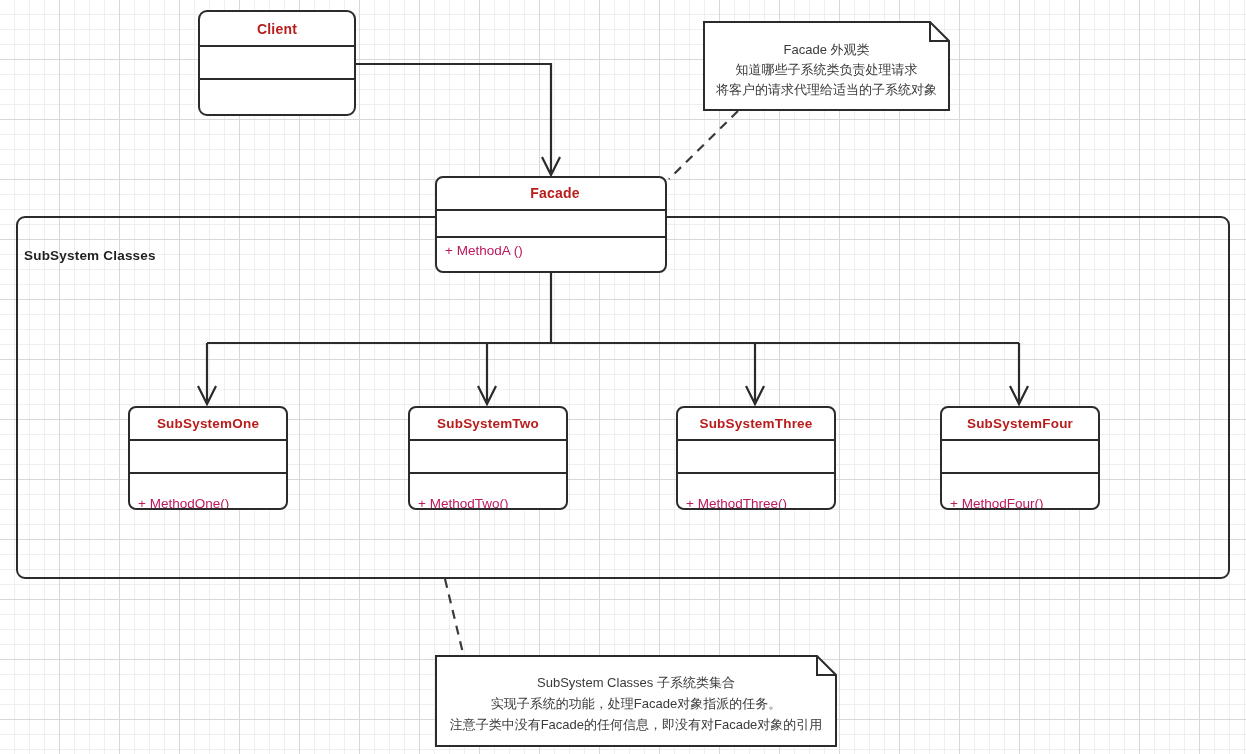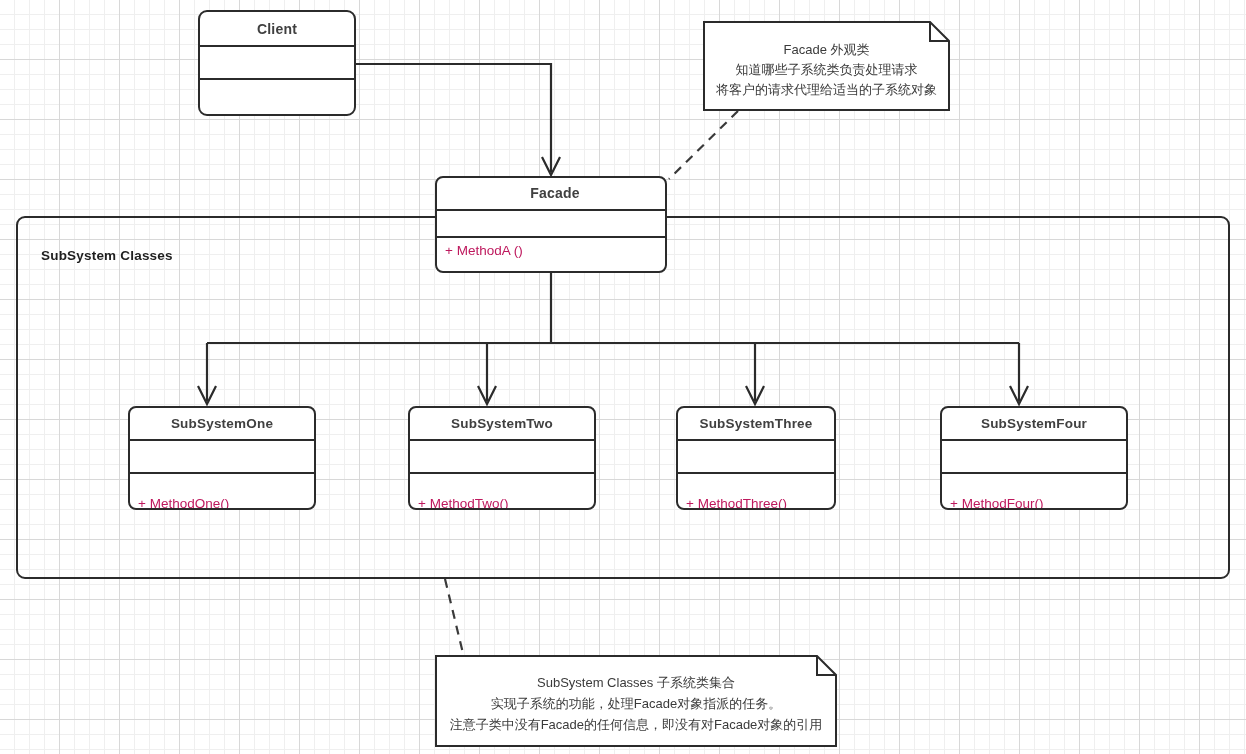--- a/index.html
+++ b/index.html
@@ -46,21 +46,21 @@
     background: #ffffff;
     border: 2px solid #2b2b2b;
     border-radius: 8px;
     display: flex;
     flex-direction: column;
     overflow: hidden;
   }
   .uml-name {
     text-align: center;
     font-weight: bold;
-    color: #404040;
+    color: #b91c1c;
     letter-spacing: 0.2px;
     display: flex;
     align-items: center;
     justify-content: center;
     border-bottom: 2px solid #2b2b2b;
     box-sizing: border-box;
   }
   .uml-attrs {
     border-bottom: 2px solid #2b2b2b;
     box-sizing: border-box;
@@ -88,21 +88,21 @@
   #facade-class {
     left: 435px; top: 176px; width: 232px; height: 97px;
   }
   #facade-class .uml-name { height: 34px; font-size: 14px; padding-left: 8px; }
   #facade-class .uml-attrs { height: 29px; }
   #facade-class .uml-ops { height: 34px; font-size: 13.5px; padding-top: 3px; }
 
   
   .subsys {
     top: 406px;
-    width: 188px;
+    width: 160px;
     height: 104px;
   }
   .subsys .uml-name { height: 33px; font-size: 13.5px; }
   .subsys .uml-attrs { height: 33px; }
   .subsys .uml-ops { height: 34px; font-size: 13.5px; padding-top: 20px; }
   #subsystem-one   { left: 128px; }
   #subsystem-two   { left: 408px; }
   #subsystem-three { left: 676px; width: 160px; justify-content: flex-end; }
   #subsystem-four  { left: 940px; }
 
@@ -113,21 +113,21 @@
     top: 216px;
     width: 1214px;
     height: 363px;
     box-sizing: border-box;
     border: 2px solid #2b2b2b;
     border-radius: 9px;
     background: transparent;
   }
   #subsystem-frame-label {
     position: absolute;
-    left: 41px;
+    left: 24px;
     top: 248px;
     font-size: 13.5px;
     font-weight: bold;
     color: #1f1f1f;
     letter-spacing: 0.2px;
   }
 
   
   .note {
     position: absolute;

